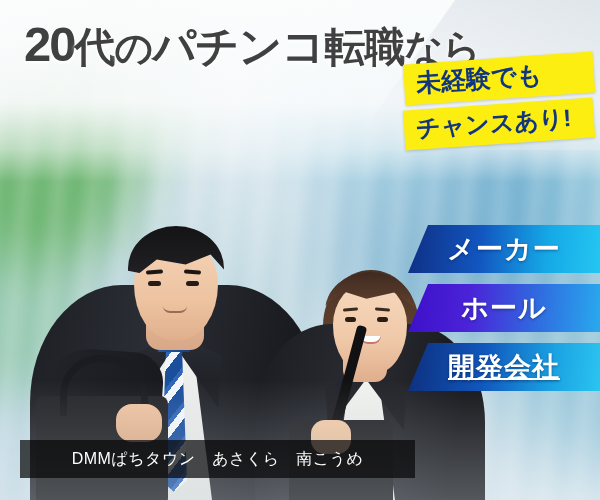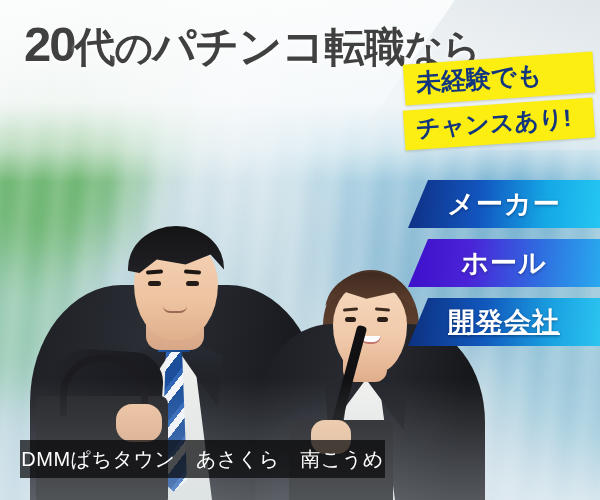--- a/index.html
+++ b/index.html
@@ -229,32 +229,32 @@
   
   .cats{position:absolute;right:0;top:180px;width:200px;}
   .cat{
     position:relative;height:48px;margin-bottom:11px;
     display:flex;align-items:center;justify-content:center;
     color:#fff;font-size:27px;font-weight:bold;letter-spacing:1px;
     clip-path:polygon(20px 0,100% 0,100% 100%,0 100%);
     text-shadow:0 1px 3px rgba(0,20,60,.45);
     margin-left:8px;
   }
-  .cat.c1{background:linear-gradient(95deg,#0f2f83 0%,#1256c0 38%,#15a8e6 72%,#24c6f2 100%);}
+  .cat.c1{background:linear-gradient(95deg,#0f2f83 0%,#1256c0 38%,#15a8e6 72%,#24c6f2 100%);margin-top:45px;}
   .cat.c2{background:linear-gradient(95deg,#3d0fc9 0%,#4a23d8 32%,#2f6de0 68%,#29a9ee 100%);}
   .cat.c3{background:linear-gradient(95deg,#0d2f7e 0%,#1158bd 40%,#1aa2e2 75%,#2bc4f0 100%);text-decoration:underline;}
   .cat.c4{background:linear-gradient(95deg,#5a16d6 0%,#6d2ee6 30%,#3a7ae4 70%,#2fb4ef 100%);}
   .cat.c5{background:linear-gradient(95deg,#0b2f8c 0%,#1464cc 34%,#1aa8e8 72%,#2ed2f7 100%);}
 
   
   .caption{
-    position:absolute;left:20px;bottom:22px;width:365px;height:38px;
+    position:absolute;left:20px;bottom:22px;width:395px;height:38px;
     background:rgba(8,8,10,.72);
     display:flex;align-items:center;justify-content:center;
-    color:#fff;font-size:20px;letter-spacing:.5px;white-space:nowrap;
+    color:#fff;font-size:16px;letter-spacing:.5px;white-space:nowrap;
   }
 </style>
 </head>
 <body>
 
 <div class="banner">
 
   <div class="photo">
     <div class="photo-bg"></div>
     <div class="photo-bars"></div>

